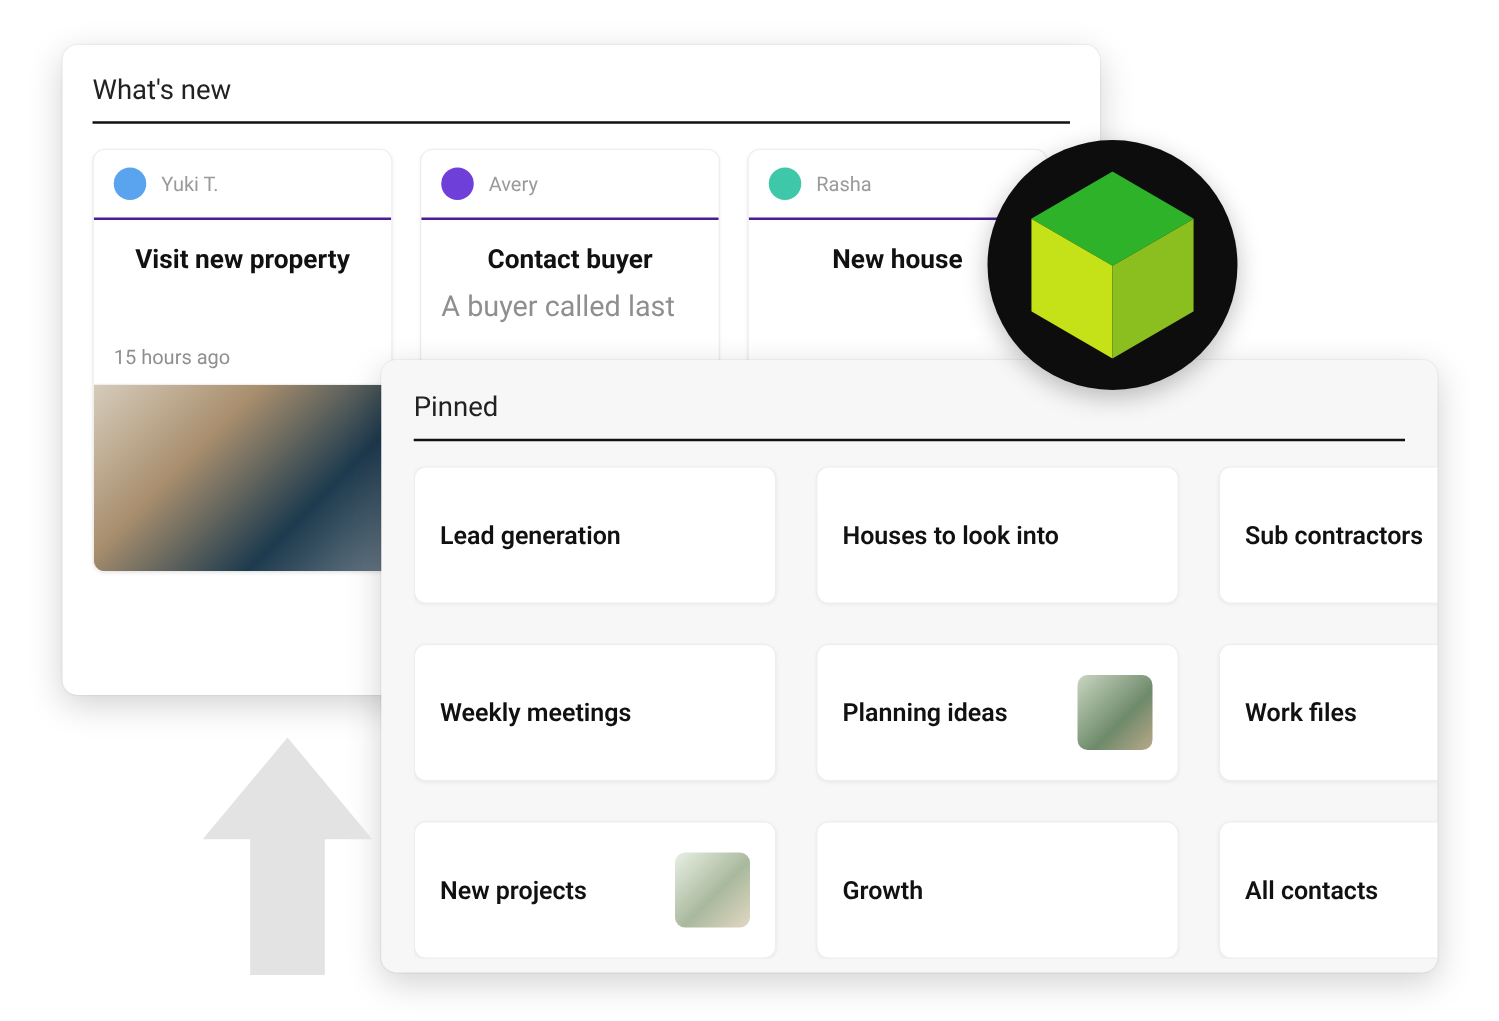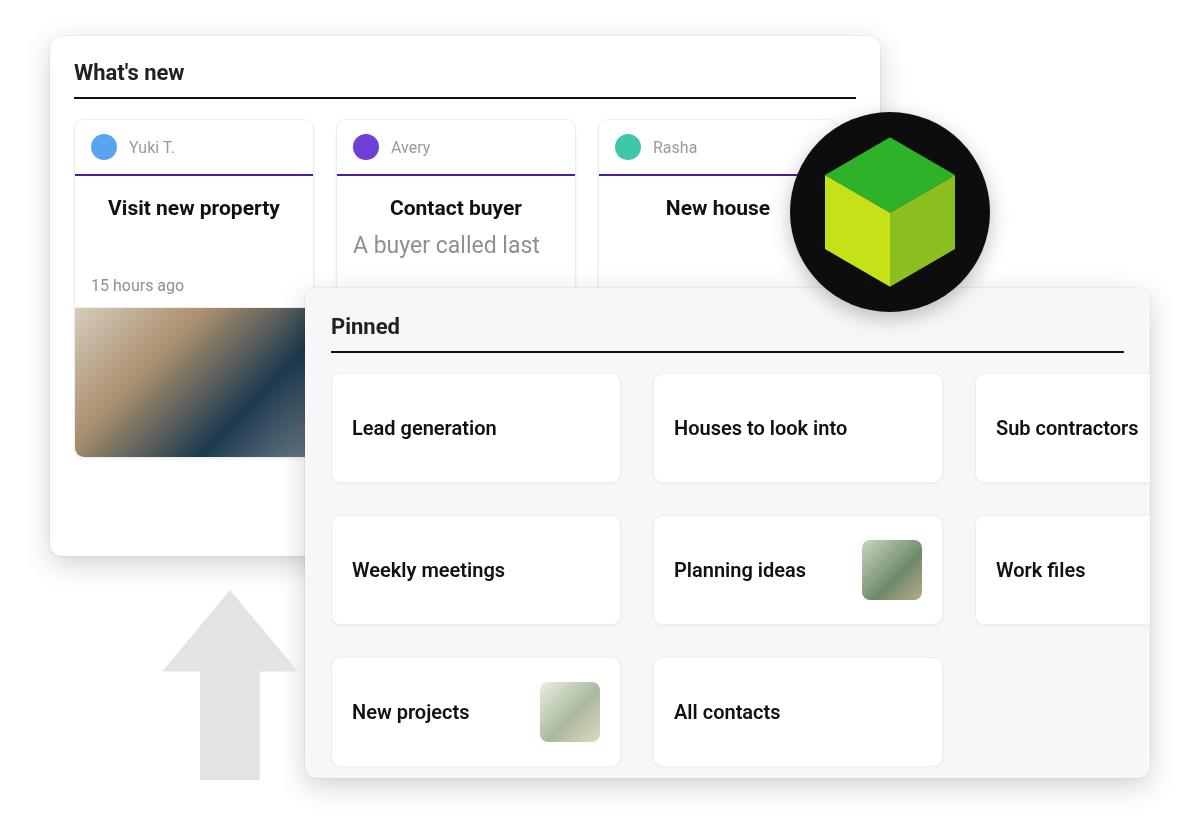--- a/index.html
+++ b/index.html
@@ -14,21 +14,21 @@
     box-shadow: 0 0 0 1px rgba(0,0,0,0.04), 0 8px 28px rgba(0,0,0,0.18);
     overflow: hidden;
   }
   .whatsnew {
     left: 50px; top: 36px;
     width: 830px; height: 520px;
     padding: 24px 24px 0 24px;
   }
   .panel-title {
     font-size: 22px;
-    font-weight: 700;
+    font-weight: 400;
     color: #222;
     padding-bottom: 12px;
     border-bottom: 2px solid #111;
     margin-bottom: 20px;
   }
   .cards-row { display: flex; gap: 22px; }
   .card {
     width: 240px;
     background: #fff;
     border: 1px solid #eee;
@@ -179,20 +179,23 @@
           <div class="pin-thumb"></div>
         </div>
       <div class="pin">
           <span class="pin-label">Work files</span>
         </div>
       <div class="pin">
           <span class="pin-label">New projects</span>
           <div class="pin-thumb alt"></div>
         </div>
       <div class="pin">
+          <span class="pin-label">Growth</span>
+        </div>
+      <div class="pin">
           <span class="pin-label">All contacts</span>
         </div>
     </div>
   </div>
 
   <div class="cube-badge">
     <svg width="130" height="150" viewBox="0 0 100 115">
       <polygon points="50,0 100,29 50,58 0,29" fill="#2db22a"></polygon>
       <polygon points="0,29 50,58 50,115 0,86" fill="#c5e117"></polygon>
       <polygon points="100,29 50,58 50,115 100,86" fill="#8bbf1f"></polygon>

